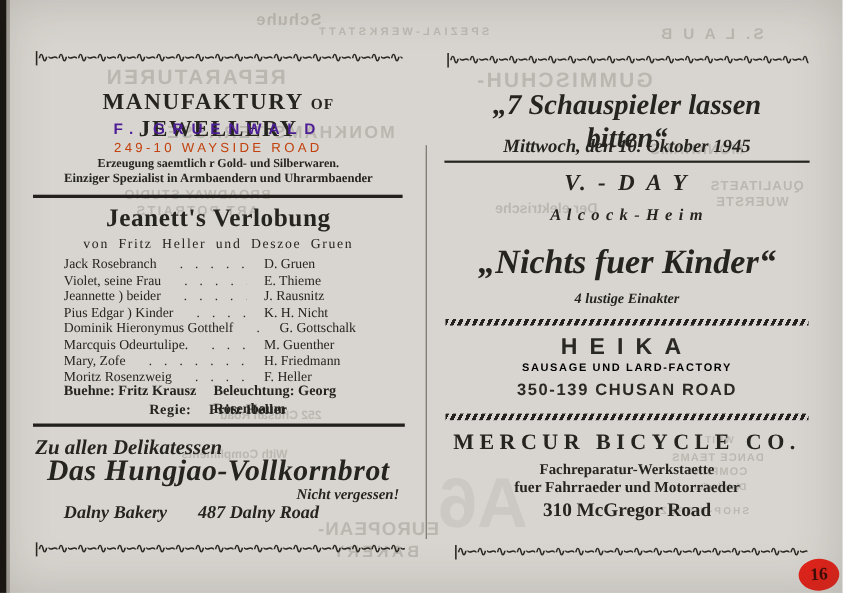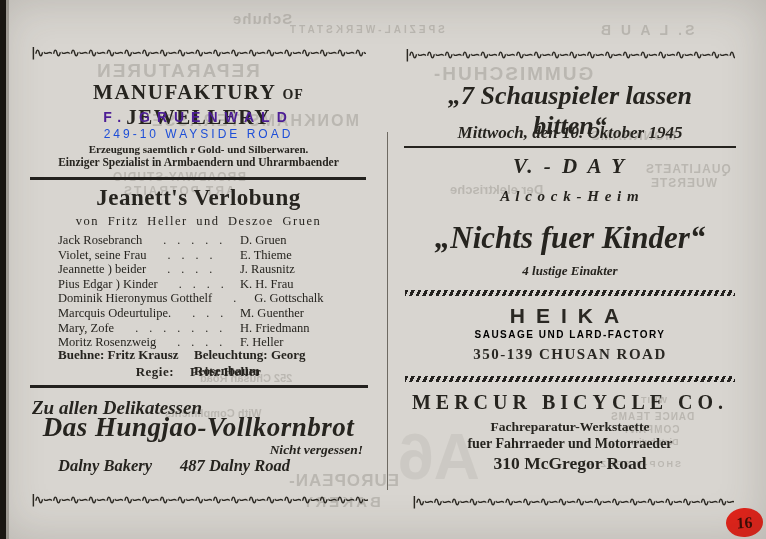--- a/index.html
+++ b/index.html
@@ -24,21 +24,21 @@
   .rule{position:absolute;height:3px;background:#23211e;}
   .vdiv{position:absolute;width:1px;background:#6e6a62;}
 
   
   .lcol{left:30px;width:337px;}
   .rcol{left:404px;width:332px;}
 
   .jw-title{top:80px;font-size:21px;font-weight:bold;letter-spacing:1.5px;}
   .jw-title .of{font-size:14px;letter-spacing:1px;}
   .jw-name{top:109px;font-size:14px;font-weight:bold;letter-spacing:7px;color:#4c1d95;}
-  .jw-addr{top:127px;font-size:12px;letter-spacing:3px;color:#1d4ed8;}
+  .jw-addr{top:127px;font-size:12px;letter-spacing:3px;color:#c2410c;}
   .jw-l1{top:143px;font-size:11px;font-weight:bold;}
   .jw-l2{top:156px;font-size:11.5px;font-weight:bold;}
 
   .play-title{top:185px;font-size:23px;font-weight:bold;letter-spacing:.5px;}
   .play-by{top:214px;font-size:12.5px;letter-spacing:1.5px;word-spacing:4px;}
 
   .cast{top:233px;left:58px;width:294px;}
   .cast-row{display:flex;align-items:baseline;height:14.6px;font-size:12.5px;gap:16px;}
   .cast-row .role{white-space:nowrap;}
   .cast-row .leader{flex:1;overflow:hidden;white-space:nowrap;font-size:12px;
@@ -62,21 +62,21 @@
   .q-quote{top:81px;font-size:26px;}
   .q-quote .ul{display:inline-block;border-bottom:2px solid #26241f;padding:0 8px 5px;}
   .q-date{top:123px;font-size:17px;}
   .q-vday{top:154px;font-size:21px;letter-spacing:3px;}
   .q-venue{top:188px;font-size:15px;letter-spacing:1px;}
   .q-title{top:220px;font-size:31px;}
   .q-sub{top:263px;font-size:13px;}
 
   .hk-name{top:304px;font-size:21px;font-weight:bold;letter-spacing:11px;color:#2a2823;}
   .hk-l1{top:329px;font-size:10px;font-weight:bold;letter-spacing:1.5px;color:#000000;}
-  .hk-l2{top:346px;font-size:15px;font-weight:bold;letter-spacing:1.5px;color:#2a2823;font-family:Liberation Serif, serif;}
+  .hk-l2{top:346px;font-size:15px;font-weight:bold;letter-spacing:1.5px;color:#2a2823;}
 
   .mc-name{top:391px;font-size:20px;font-weight:bold;letter-spacing:5px;}
   .mc-l1{top:419px;font-size:13.5px;font-weight:bold;}
   .mc-l2{top:436px;font-size:14px;font-weight:bold;}
   .mc-l3{top:453px;font-size:17.5px;font-weight:bold;}
 
   
   .ghost{position:absolute;transform:scaleX(-1);color:#8f8b83;opacity:.40;
     font-family:"Liberation Sans",sans-serif;font-weight:bold;white-space:nowrap;
     pointer-events:none;}
@@ -155,21 +155,21 @@
         <span class="actor">E. Thieme</span>
       </div>
       <div class="cast-row">
         <span class="role">Jeannette ) beider</span>
         <span class="leader">. . . . . . . . . . . . . . . . . . . . . . . . . . . . . . </span>
         <span class="actor">J. Rausnitz</span>
       </div>
       <div class="cast-row">
         <span class="role">Pius Edgar ) Kinder</span>
         <span class="leader">. . . . . . . . . . . . . . . . . . . . . . . . . . . . . . </span>
-        <span class="actor">K. H. Frau</span>
+        <span class="actor">K. H. Nicht</span>
       </div>
       <div class="cast-row">
         <span class="role">Dominik Hieronymus Gotthelf</span>
         <span class="leader">. . . . . . . . . . . . . . . . . . . . . . . . . . . . . . </span>
         <span class="actor">G. Gottschalk</span>
       </div>
       <div class="cast-row">
         <span class="role">Marcquis Odeurtulipe.</span>
         <span class="leader">. . . . . . . . . . . . . . . . . . . . . . . . . . . . . . </span>
         <span class="actor">M. Guenther</span>

